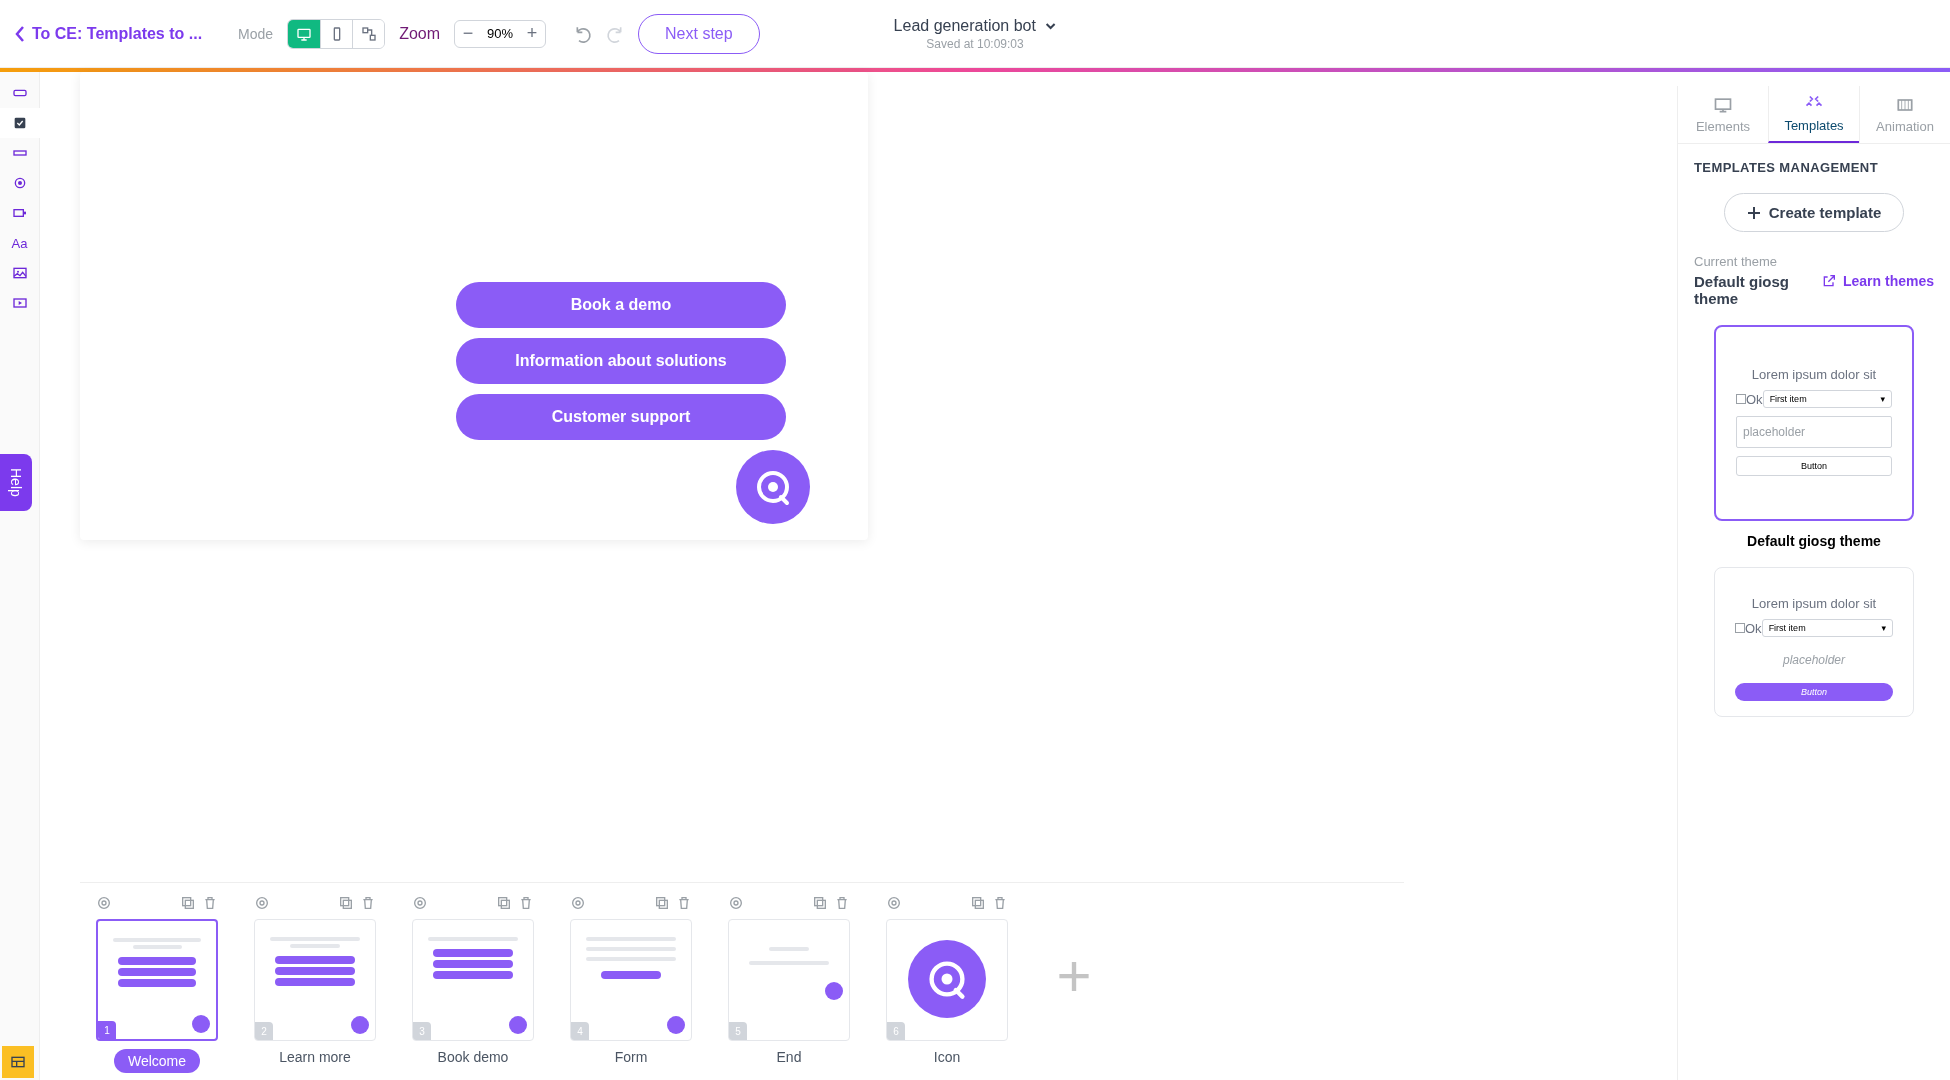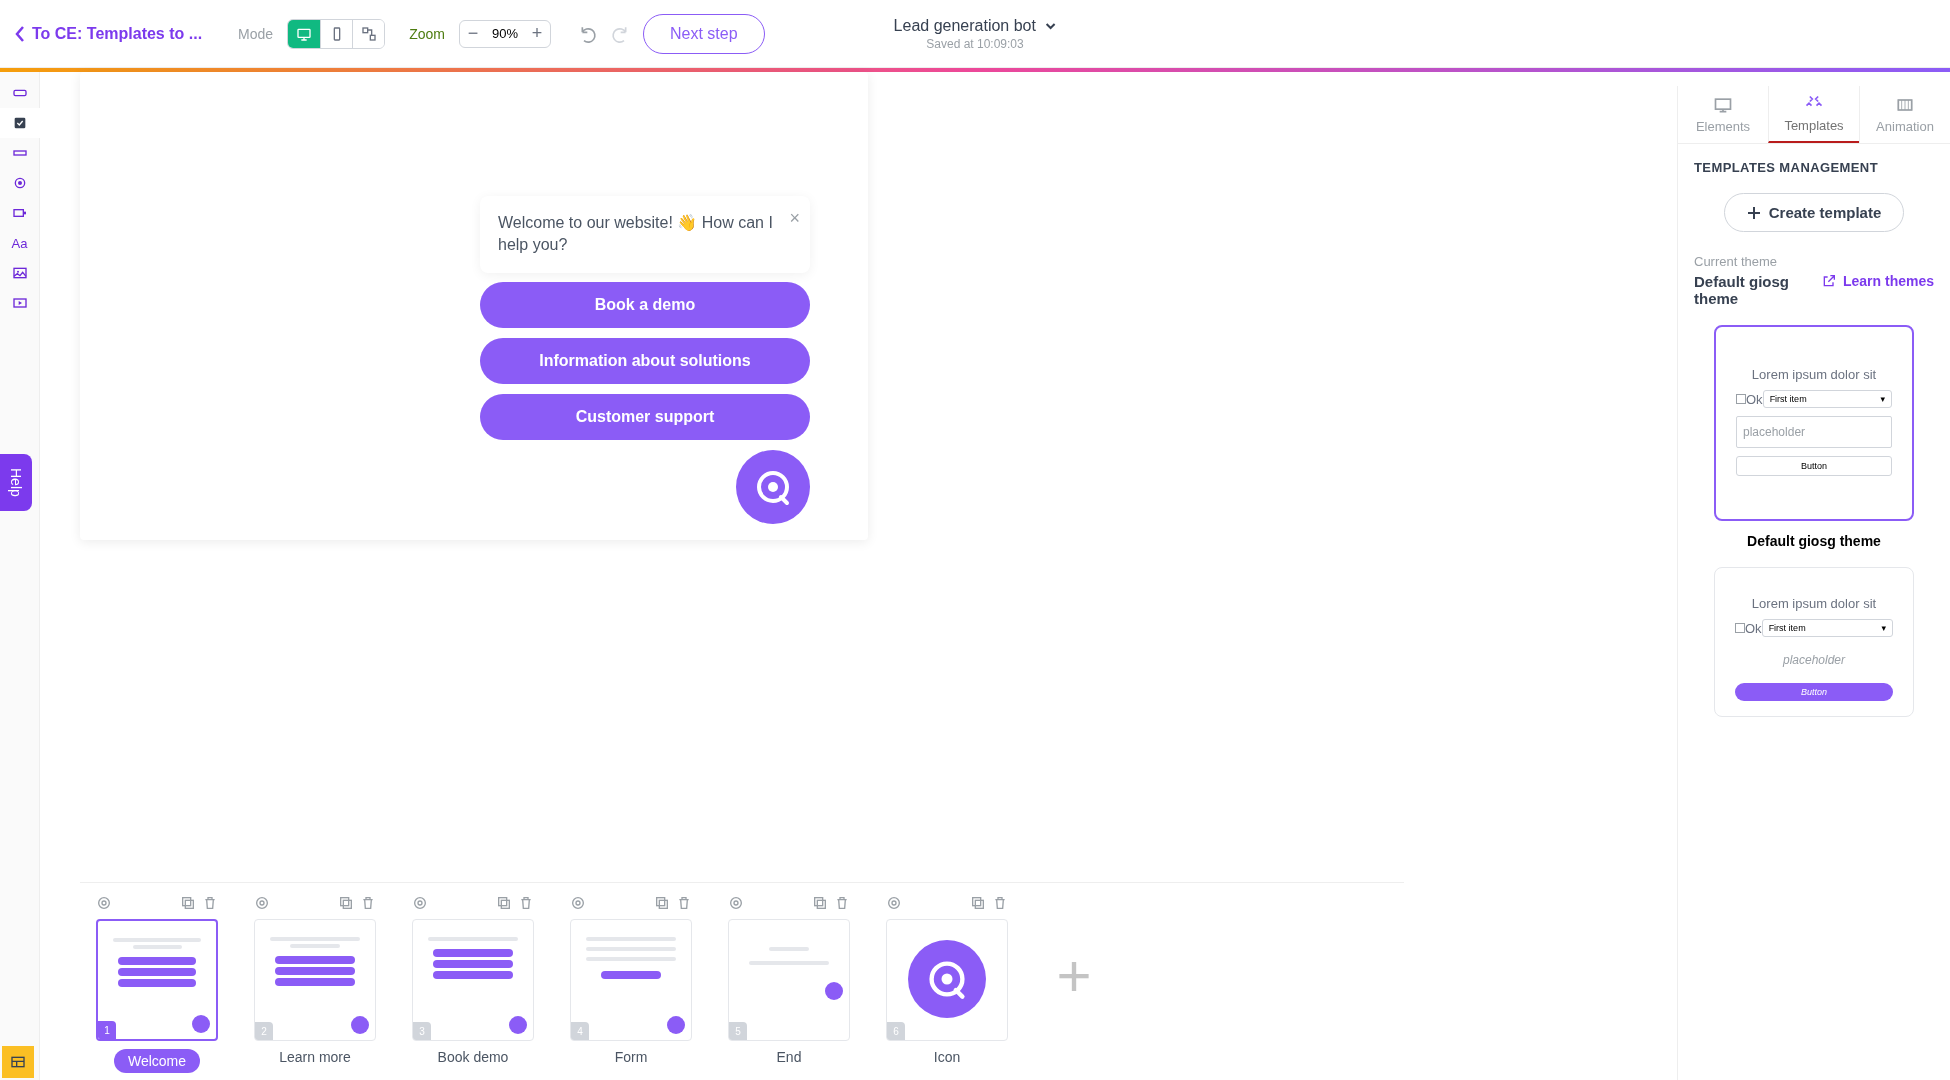--- a/index.html
+++ b/index.html
@@ -6,21 +6,21 @@
 html, body { width: 100%; height: 100%; background: #fff; overflow: hidden; }
 
 .topbar { height: 68px; display: flex; align-items: center; padding: 0 14px; border-bottom: 1px solid #eee; gap: 14px; }
 .back-link { display: flex; align-items: center; gap: 6px; color: #7c3aed; font-weight: 600; font-size: 16px; cursor: pointer; }
 .back-link svg { width: 12px; height: 18px; }
 .mode-label { color: #9aa0a6; font-size: 14px; margin-left: 22px; }
 .mode-group { display: flex; border: 1px solid #d1d5db; border-radius: 6px; overflow: hidden; }
 .mode-btn { width: 32px; height: 28px; display: flex; align-items: center; justify-content: center; background: #fff; cursor: pointer; border-left: 1px solid #d1d5db; }
 .mode-btn:first-child { border-left: none; }
 .mode-btn.active { background: #10b981; color: #fff; }
-.zoom-label { color: #4d7c0f; font-size: 14px; margin-left: 10px; }
+.zoom-label { color: #701a75; font-size: 16px; }
 .zoom-group { display: flex; border: 1px solid #d1d5db; border-radius: 6px; overflow: hidden; align-items: center; }
 .zoom-btn { width: 26px; height: 26px; display: flex; align-items: center; justify-content: center; cursor: pointer; color: #6b7280; font-size: 18px; }
 .zoom-val { font-size: 13px; padding: 0 6px; }
 .undo-redo { display: flex; gap: 10px; margin-left: 14px; }
 .undo-redo .ic { color: #9aa0a6; cursor: pointer; }
 
 .title-block { position: absolute; left: 50%; transform: translateX(-50%); text-align: center; }
 .title-block .title { font-size: 16px; font-weight: 500; color: #374151; }
 .title-block .title svg { width: 12px; height: 10px; margin-left: 4px; }
 .title-block .saved { font-size: 12px; color: #9aa0a6; margin-top: 2px; }
@@ -38,21 +38,21 @@
 .left-tools { width: 40px; background: #fafafa; border-right: 1px solid #eee; display: flex; flex-direction: column; align-items: center; padding-top: 6px; gap: 0; }
 .tool { width: 40px; height: 30px; display: flex; align-items: center; justify-content: center; color: #6d28d9; cursor: pointer; }
 .tool.active { background: #fff; color: #374151; }
 .help-tab { position: absolute; left: 0; top: 454px; background: #7c3aed; color: #fff; writing-mode: vertical-rl; padding: 14px 8px; border-radius: 0 8px 8px 0; font-size: 14px; cursor: pointer; }
 .corner-badge { position: absolute; left: 2px; bottom: 2px; width: 32px; height: 32px; background: #fbbf24; display: flex; align-items: center; justify-content: center; color: #374151; cursor: pointer; }
 
 .canvas-area { flex: 1; position: relative; background: #fff; }
 .canvas-preview { position: absolute; left: 40px; top: 0; width: 788px; height: 468px; background: #fff; box-shadow: 0 2px 12px rgba(0,0,0,0.08); border-radius: 4px; }
 .chat-bubble { position: absolute; left: 440px; top: 124px; width: 330px; background: #fff; border-radius: 8px; padding: 16px 18px; box-shadow: 0 2px 12px rgba(0,0,0,0.06); font-size: 16px; color: #4b5563; line-height: 1.4; }
 .chat-bubble .close { position: absolute; right: 10px; top: 10px; color: #9aa0a6; font-size: 18px; cursor: pointer; }
-.chat-btn { position: absolute; left: 440px; width: 330px; height: 46px; background: #8b5cf6; color: #fff; border-radius: 24px; display: flex; align-items: center; justify-content: center; font-size: 16px; font-weight: 600; cursor: pointer; }
+.chat-btn { position: absolute; left: 416px; width: 330px; height: 46px; background: #8b5cf6; color: #fff; border-radius: 24px; display: flex; align-items: center; justify-content: center; font-size: 16px; font-weight: 600; cursor: pointer; }
 .chat-btn.b1 { top: 210px; }
 .chat-btn.b2 { top: 266px; }
 .chat-btn.b3 { top: 322px; }
 .chat-avatar { position: absolute; left: 696px; top: 378px; width: 74px; height: 74px; background: #8b5cf6; border-radius: 50%; display: flex; align-items: center; justify-content: center; }
 .chat-avatar svg { width: 40px; height: 40px; }
 
 .slides-bar { position: absolute; left: 40px; bottom: 0; right: 273px; height: 198px; background: #fff; border-top: 1px solid #eee; padding: 12px 16px 0; display: flex; gap: 36px; overflow-x: auto; }
 .slide-col { display: flex; flex-direction: column; align-items: center; width: 122px; flex-shrink: 0; }
 .slide-tools { display: flex; justify-content: space-between; width: 122px; margin-bottom: 8px; color: #9aa0a6; }
 .slide-tools .st-ic { cursor: pointer; }
@@ -64,21 +64,21 @@
 .slide-col.active .slide-label { background: #8b5cf6; color: #fff; padding: 4px 14px; border-radius: 14px; font-weight: 500; }
 .add-slide { width: 60px; height: 60px; margin-top: 50px; display: flex; align-items: center; justify-content: center; color: #c4c4c4; font-size: 60px; cursor: pointer; font-weight: 300; }
 
 .thumb-mini-btn { height: 8px; border-radius: 5px; margin: 3px auto; }
 .thumb-mini-line { height: 4px; border-radius: 2px; margin: 3px auto; background: #e5e7eb; }
 
 .right-panel { width: 273px; border-left: 1px solid #eee; background: #fff; display: flex; flex-direction: column; height: 100%; margin-top: 14px; }
 .rp-tabs { display: flex; height: 58px; border-bottom: 1px solid #eee; }
 .rp-tab { flex: 1; display: flex; flex-direction: column; align-items: center; justify-content: center; gap: 4px; font-size: 13px; color: #9aa0a6; cursor: pointer; border-left: 1px solid #eee; }
 .rp-tab:first-child { border-left: none; }
-.rp-tab.active { border-bottom: 2px solid #b91c1c; color: #737373; text-align: center; }
+.rp-tab.active { border-bottom: 2px solid #6d28d9; color: #0c4a6e; text-align: center; }
 .rp-body { padding: 16px; overflow-y: auto; flex: 1; }
 .rp-heading { font-size: 13px; font-weight: 700; letter-spacing: 0.4px; color: #374151; margin-bottom: 18px; }
 .create-btn { display: flex; align-items: center; gap: 8px; border: 1px solid #d1d5db; border-radius: 22px; padding: 10px 22px; font-size: 15px; font-weight: 600; color: #374151; cursor: pointer; margin: 0 auto 22px; width: fit-content; }
 .create-btn svg { width: 14px; height: 14px; }
 .cur-theme-label { font-size: 13px; color: #9aa0a6; margin-bottom: 4px; }
 .cur-theme-row { display: flex; align-items: flex-start; justify-content: space-between; margin-bottom: 18px; }
 .cur-theme-name { font-size: 15px; font-weight: 700; color: #374151; max-width: 120px; }
 .edit-themes { display: flex; align-items: center; gap: 6px; color: #7c3aed; font-size: 14px; font-weight: 600; cursor: pointer; }
 .theme-card { border: 2px solid #8b5cf6; border-radius: 8px; padding: 40px 20px; margin: 0 auto 12px; width: 200px; height: 196px; display: flex; flex-direction: column; align-items: center; gap: 8px; }
 .theme-card.alt { border: 1px solid #e5e7eb; height: 150px; padding: 28px 20px; }
@@ -199,24 +199,20 @@
     <div class="tool">
         <svg class="ic16" viewBox="0 0 24 24">
           <rect x="3" y="6" width="18" height="12" fill="none" stroke="currentColor" stroke-width="2"></rect>
           <path d="M10 9l5 3-5 3z" fill="currentColor"></path>
         </svg>
       </div>
   </div>
 
   <div class="canvas-area">
     <div class="canvas-preview"></div>
-    <div class="chat-bubble">
-      <span>Welcome to our website! 👋 How can I help you?</span>
-      <span class="close">×</span>
-    </div>
     <div class="chat-btn b1">Book a demo</div>
     <div class="chat-btn b2">Information about solutions</div>
     <div class="chat-btn b3">Customer support</div>
     <div class="chat-avatar">
       <svg viewBox="0 0 40 40">
           <circle cx="20" cy="20" r="14" fill="none" stroke="#fff" stroke-width="4"></circle>
           <circle cx="20" cy="20" r="5" fill="#fff"></circle>
           <path d="M28 30 L34 36" stroke="#fff" stroke-width="4" stroke-linecap="round"></path>
         </svg>
     </div>

